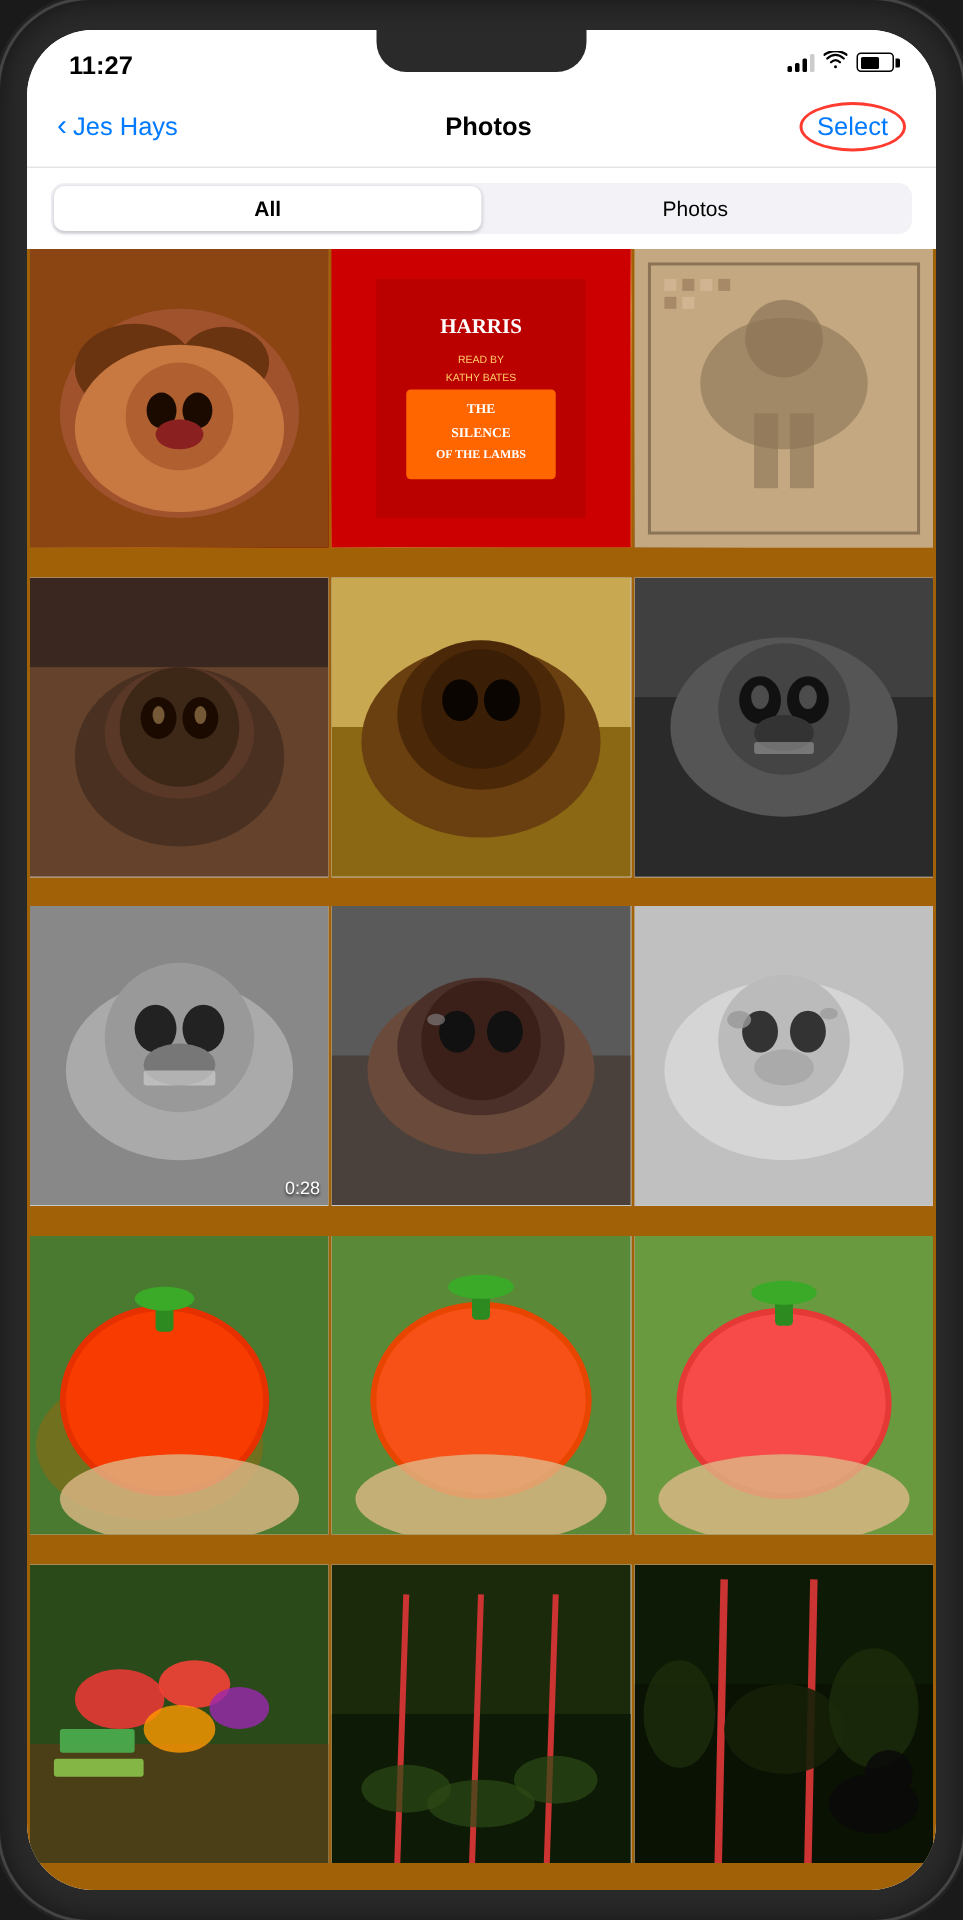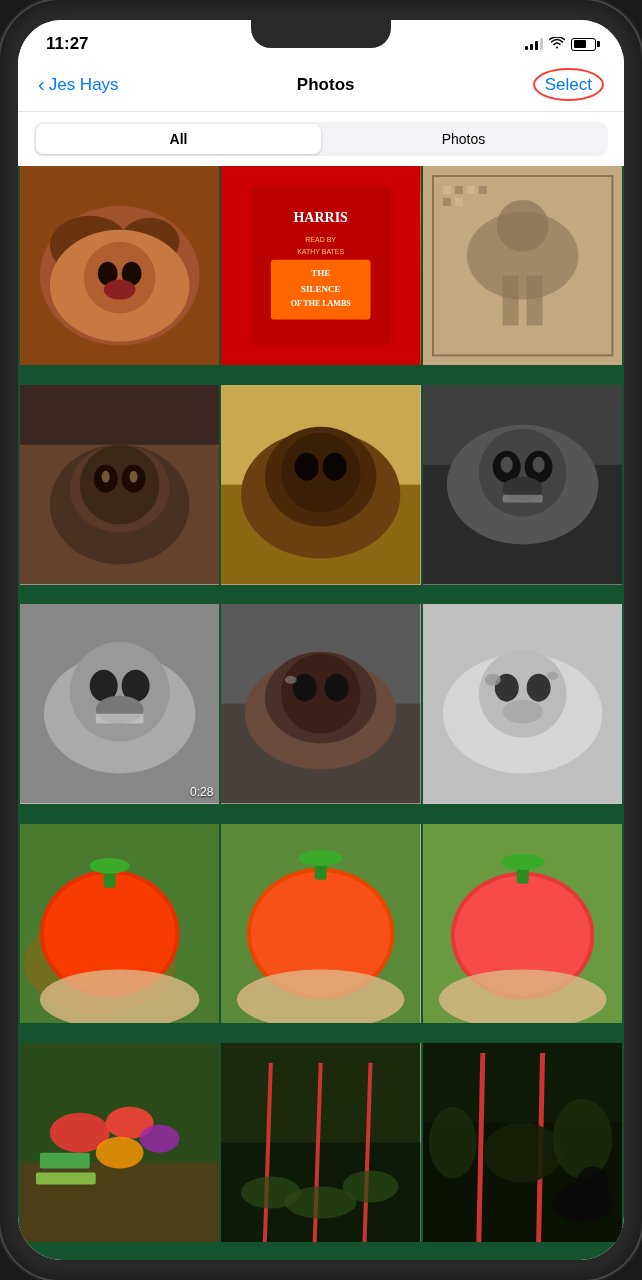--- a/index.html
+++ b/index.html
@@ -35,21 +35,21 @@
       display: flex;
       flex-direction: column;
     }
 
     
     .status-bar {
       background: #fff;
       padding: 14px 28px 8px;
       display: flex;
       justify-content: space-between;
-      align-items: center;
+      align-items: flex-start;
       flex-shrink: 0;
     }
 
     .status-time {
       font-size: 17px;
       font-weight: 600;
       color: #000;
     }
 
     .status-icons {
@@ -172,21 +172,21 @@
     }
 
     
     .photo-grid {
       flex: 1;
       overflow-y: auto;
       display: grid;
       grid-template-columns: 1fr 1fr 1fr;
       gap: 2px;
       padding: 0 2px;
-      background: #14532d;
+      background: #a16207;
     }
 
     .photo-cell {
       aspect-ratio: 1;
       overflow: hidden;
       position: relative;
       background: #c8c8c8;
     }
 
     .video-duration {

